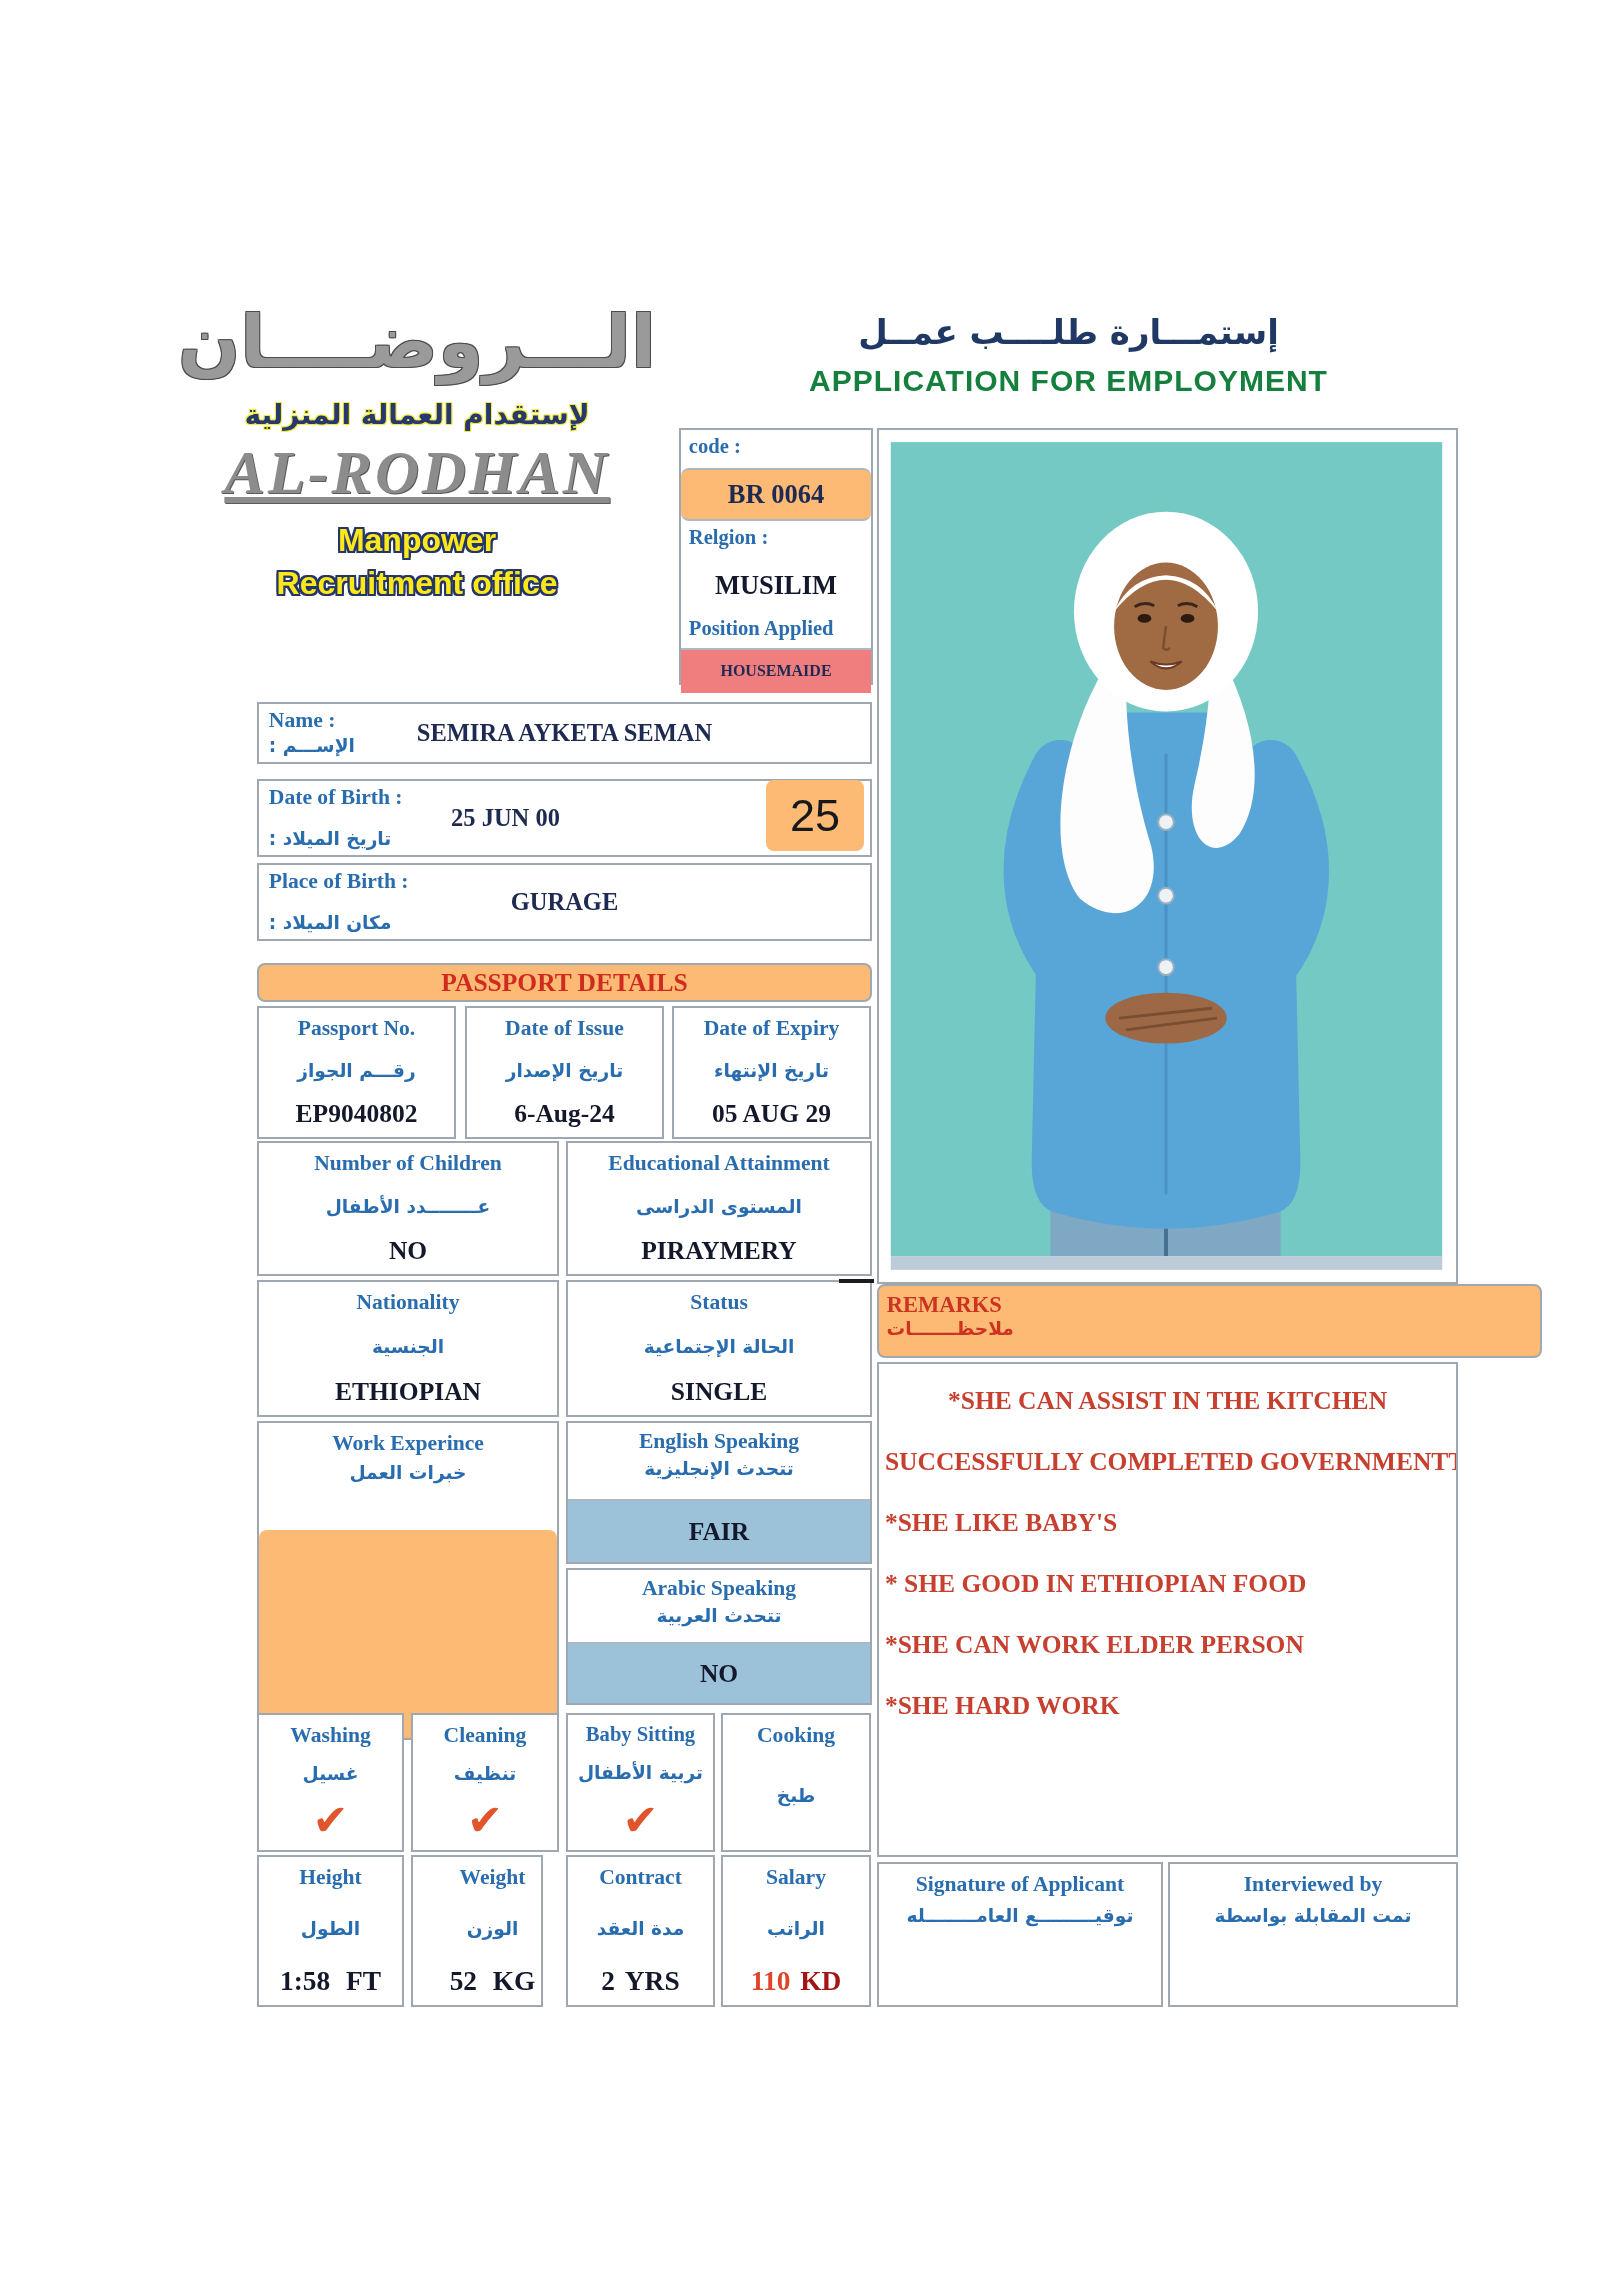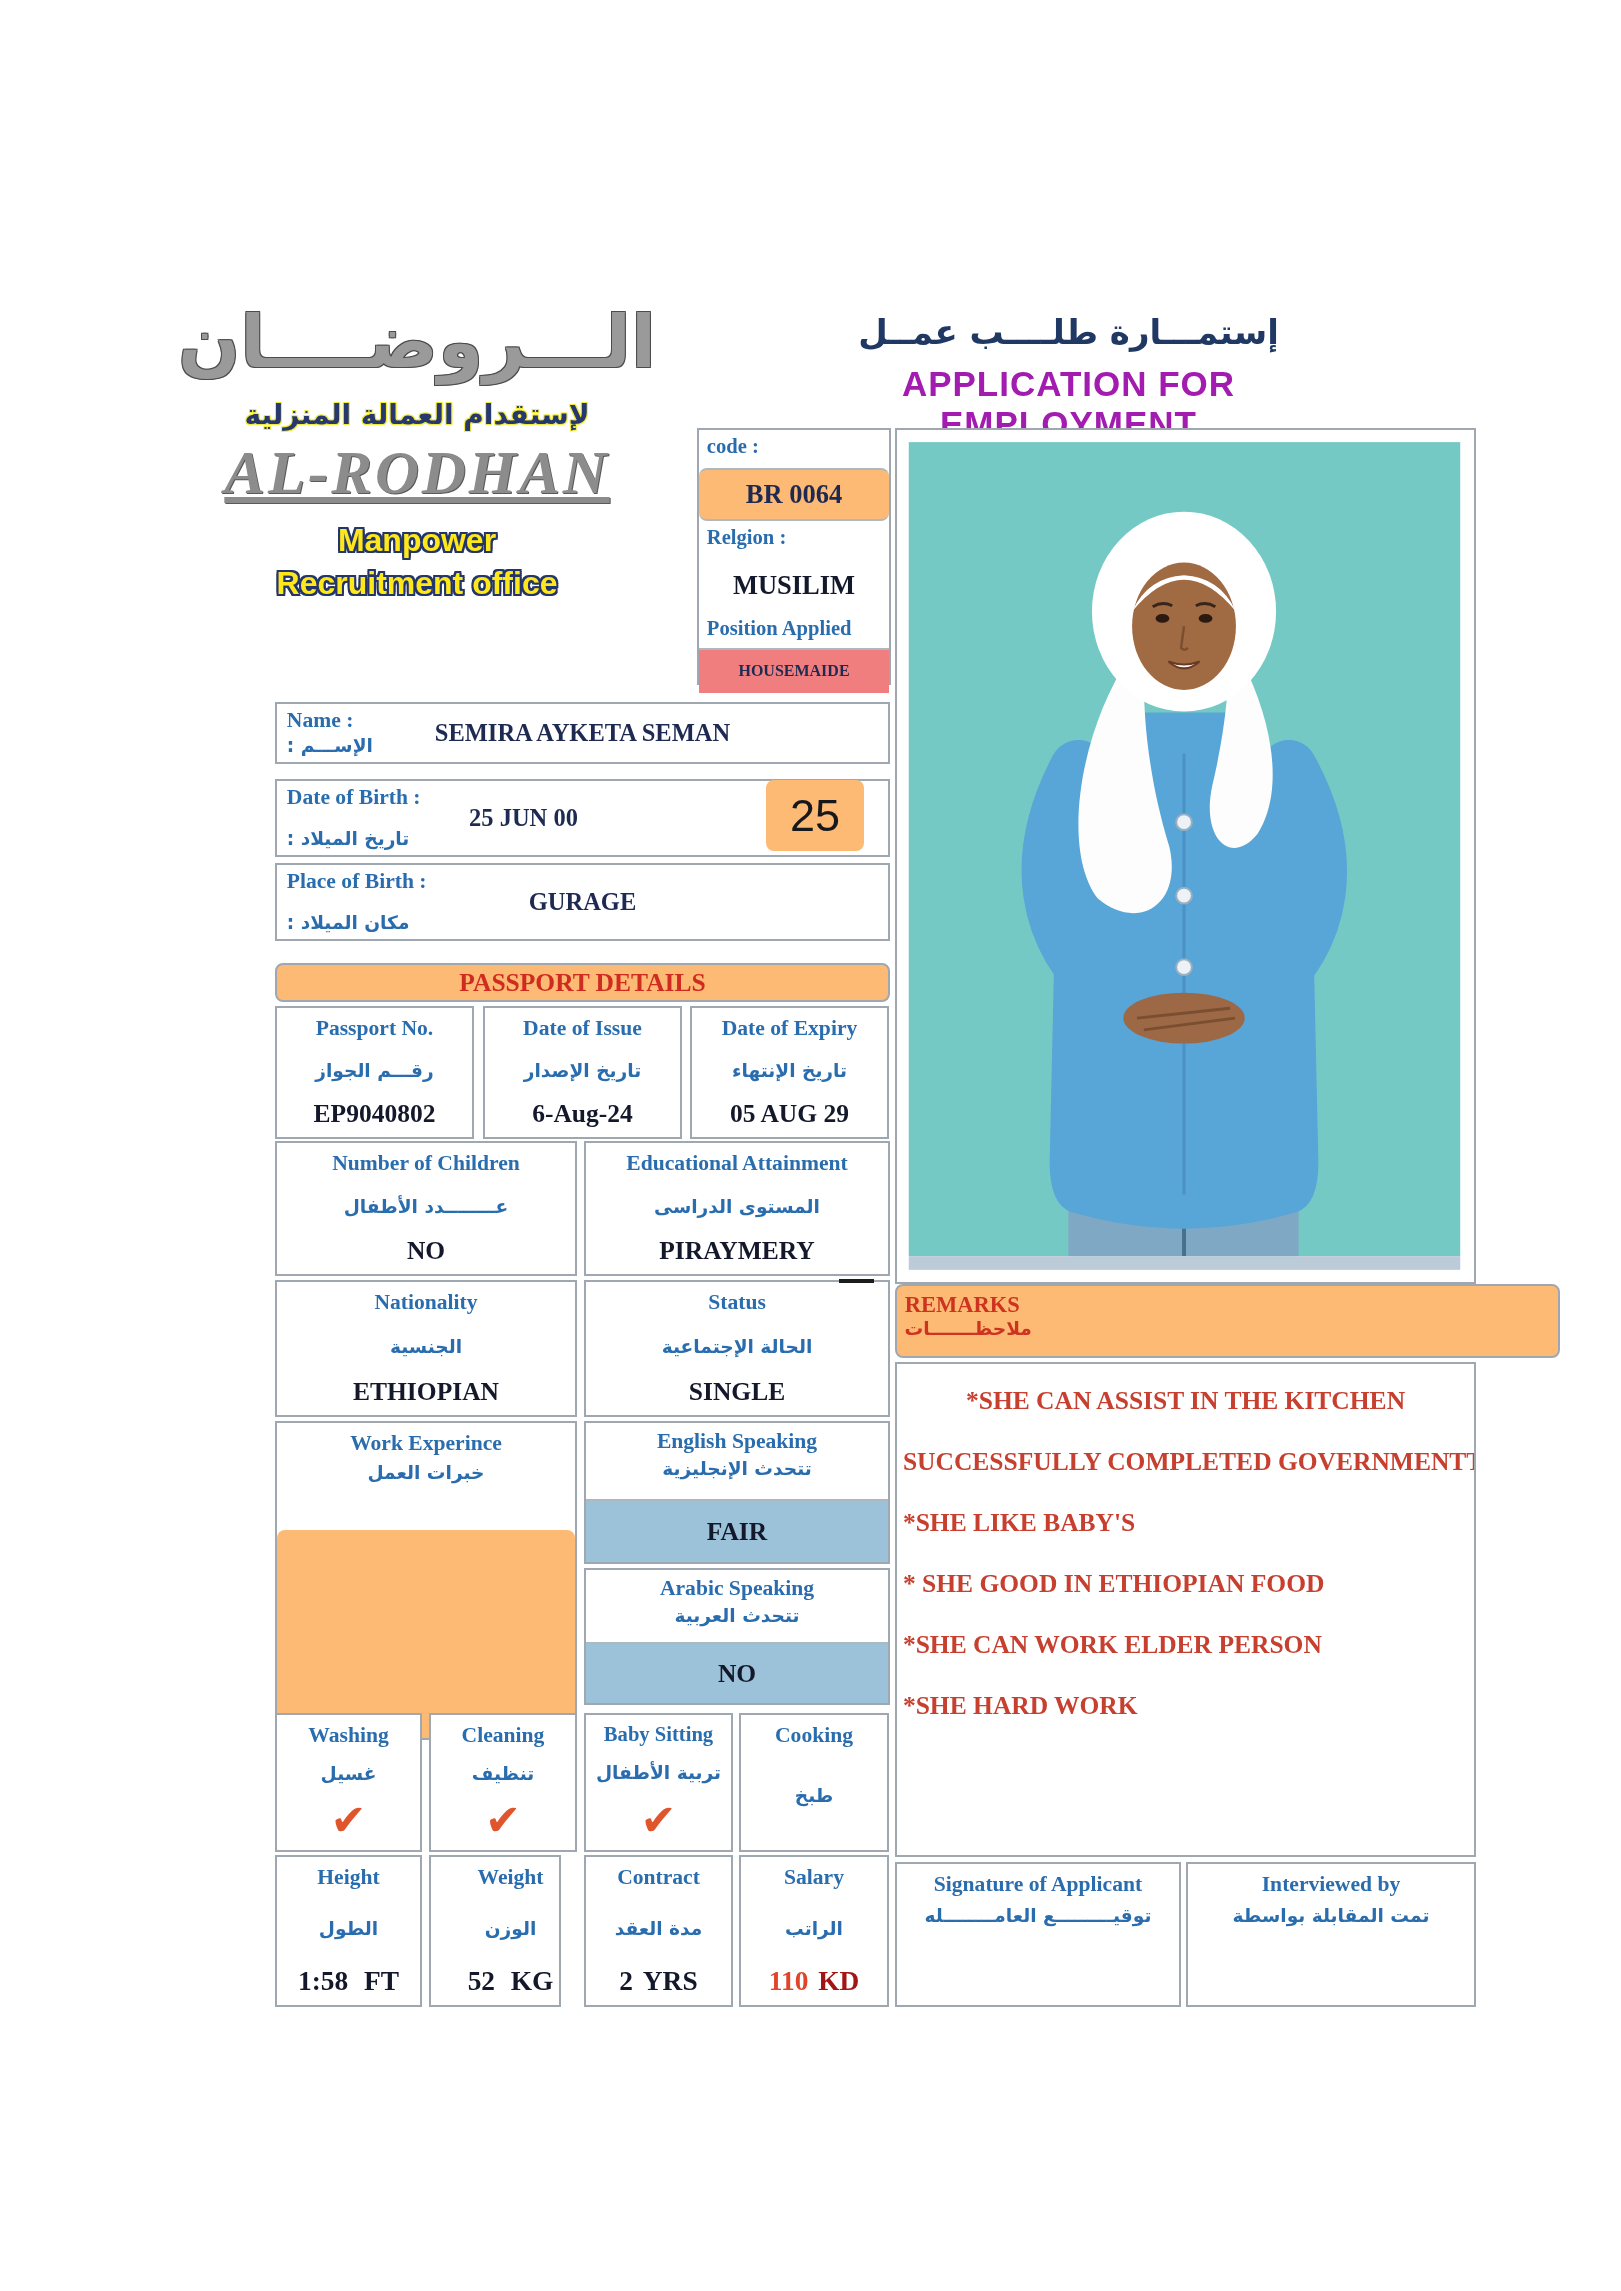--- a/index.html
+++ b/index.html
@@ -1,35 +1,35 @@
 <!DOCTYPE html>
 <html><head>
 <meta charset="utf-8">
 <style>
   html,body{margin:0;padding:0;background:#fff;}
   .page{position:relative;width:1621px;height:2292px;background:#fff;overflow:hidden;
         font-family:"Liberation Serif",serif;}
   .abs{position:absolute;}
-  .bx{position:absolute;background:#fff;border:2.9px solid #9FA8B0;box-sizing:border-box;margin-left:18px;}
+  .bx{position:absolute;background:#fff;border:2.9px solid #9FA8B0;box-sizing:border-box;}
   .center{text-align:center;}
   .lbl{color:#2A6DAE;font-weight:bold;font-size:21.6px;font-family:"Liberation Serif",serif;}
   .ar{font-family:"DejaVu Sans",sans-serif;direction:rtl;unicode-bidi:embed;color:#2A6DAE;font-weight:bold;font-size:18.6px;}
   .val-navy{color:#1E2A52;font-weight:bold;font-size:24.5px;}
   .val-bk{color:#14182B;font-weight:bold;font-size:25.5px;}
   
   .logo-ar-main{font-family:"DejaVu Sans",sans-serif;direction:rtl;font-weight:bold;font-size:73px;color:#9A9A9A;
     text-shadow:1px 1px 0 #4c4c4c,-1px -1px 0 #4c4c4c,1px -1px 0 #4c4c4c,-1px 1px 0 #4c4c4c;}
   .logo-ar-sub{font-family:"DejaVu Sans",sans-serif;direction:rtl;font-weight:bold;font-size:28px;color:#26386E;
     text-shadow:1px 1px 0 #F2EC3A,-1px -1px 0 #F2EC3A,1px -1px 0 #F2EC3A,-1px 1px 0 #F2EC3A;}
   .logo-latin{font-style:italic;font-weight:bold;font-size:61px;color:#8C8C8C;letter-spacing:2.9px;
     text-shadow:1px 1px 0 #5a5a5a;}
   .logo-en{font-family:"Liberation Sans",sans-serif;font-weight:bold;font-size:32px;color:#FFE81A;
     text-shadow:-2px -2px 0 #24356B,2px -2px 0 #24356B,-2px 2px 0 #24356B,2px 2px 0 #24356B,0 -2px 0 #24356B,0 2px 0 #24356B,-2px 0 0 #24356B,2px 0 0 #24356B;}
   .title-ar{font-family:"DejaVu Sans",sans-serif;direction:rtl;font-weight:bold;font-size:34px;color:#1F3864;}
-  .title-en{font-family:"Liberation Sans",sans-serif;font-weight:bold;font-size:35px;color:#a21caf;letter-spacing:1px;}
+  .title-en{font-family:"Liberation Sans",sans-serif;font-weight:bold;font-size:30px;color:#15803d;letter-spacing:1px;}
   
   .sec-lbl{padding:4.9px 0 0 7.8px;font-size:20.6px;}
   .strip{display:flex;align-items:center;justify-content:center;}
   .yellow{background:#fdba74;border-radius:8px;}
   .salmon{background:#F07E7E;}
   .bluestrip{background:#9BC2D9;}
   
   .row-lbl-en{position:absolute;top:3.9px;left:9.8px;}
   .row-lbl-ar{position:absolute;bottom:5.9px;left:9.8px;}
   .row-val{position:absolute;left:0;right:0;top:0;bottom:0;display:flex;align-items:center;justify-content:center;}

